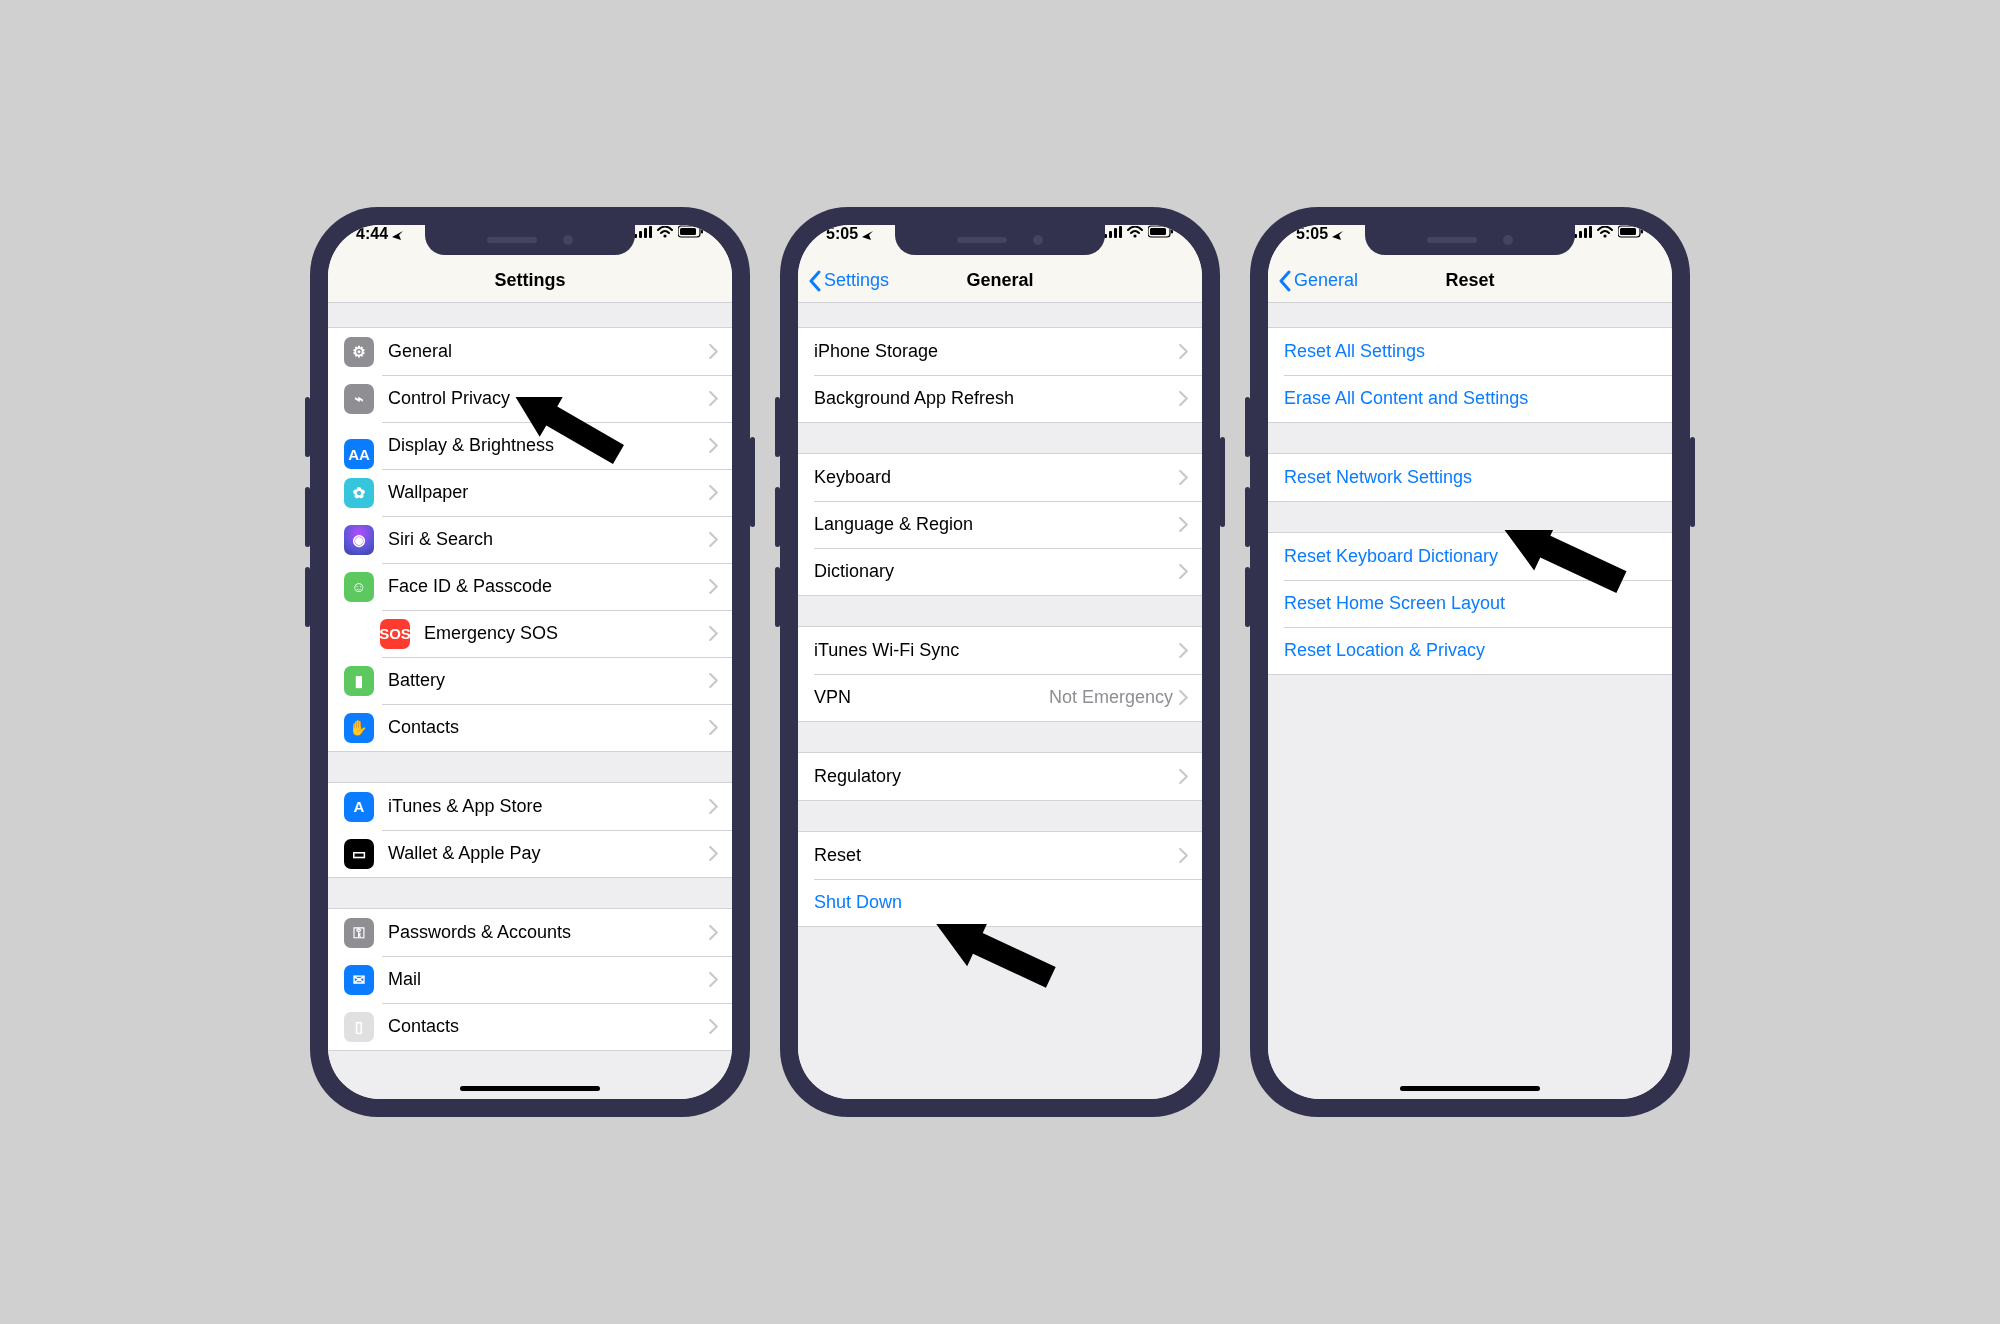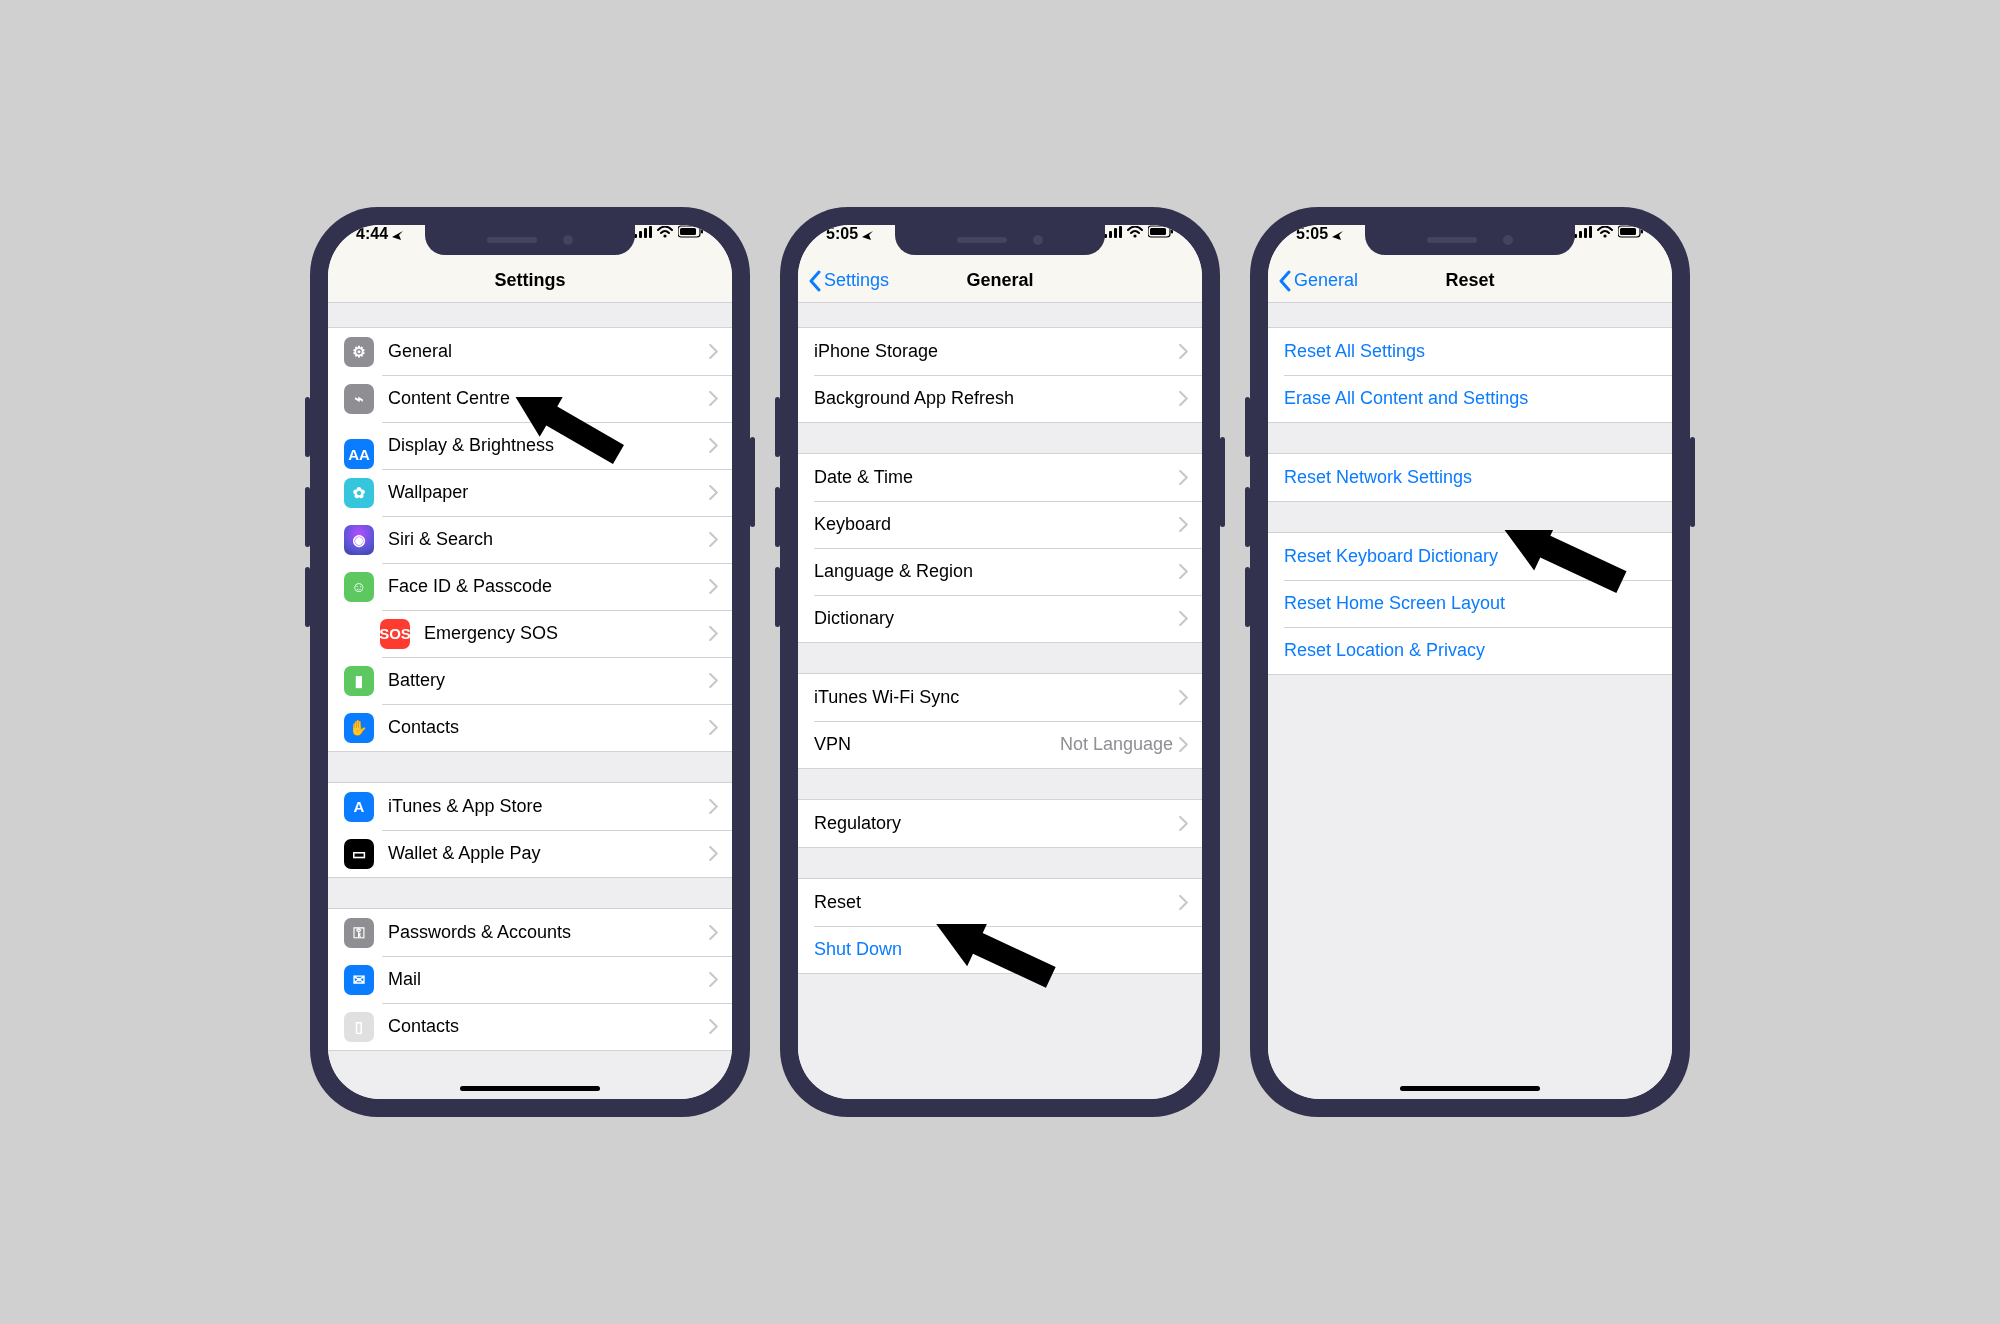--- a/index.html
+++ b/index.html
@@ -151,21 +151,21 @@
               <div class="icon ic-gear">⚙︎</div>
               <div class="label">General</div>
               <div class="chev">
                 <svg viewBox="0 0 9 16">
                   <use href="#chev-right"></use>
                 </svg>
               </div>
             </div>
             <div class="row">
               <div class="icon ic-control">⌁</div>
-              <div class="label">Content Centre</div>
+              <div class="label">Control Privacy</div>
               <div class="chev">
                 <svg viewBox="0 0 9 16">
                   <use href="#chev-right"></use>
                 </svg>
               </div>
             </div>
             <div class="row">
               <div class="icon ic-display">AA</div>
               <div class="label">Display &amp; Brightness</div>
               <div class="chev">
@@ -350,28 +350,20 @@
               <div class="chev">
                 <svg viewBox="0 0 9 16">
                   <use href="#chev-right"></use>
                 </svg>
               </div>
             </div>
           </div>
           <div class="group-gap"></div>
           <div class="section">
             <div class="row noicon">
-              <div class="label">Date &amp; Time</div>
-              <div class="chev">
-                <svg viewBox="0 0 9 16">
-                  <use href="#chev-right"></use>
-                </svg>
-              </div>
-            </div>
-            <div class="row noicon">
               <div class="label">Keyboard</div>
               <div class="chev">
                 <svg viewBox="0 0 9 16">
                   <use href="#chev-right"></use>
                 </svg>
               </div>
             </div>
             <div class="row noicon">
               <div class="label">Language &amp; Region</div>
               <div class="chev">
@@ -394,21 +386,21 @@
             <div class="row noicon">
               <div class="label">iTunes Wi-Fi Sync</div>
               <div class="chev">
                 <svg viewBox="0 0 9 16">
                   <use href="#chev-right"></use>
                 </svg>
               </div>
             </div>
             <div class="row noicon">
               <div class="label">VPN</div>
-              <div class="value">Not Language</div>
+              <div class="value">Not Emergency</div>
               <div class="chev">
                 <svg viewBox="0 0 9 16">
                   <use href="#chev-right"></use>
                 </svg>
               </div>
             </div>
           </div>
           <div class="group-gap"></div>
           <div class="section">
             <div class="row noicon">

